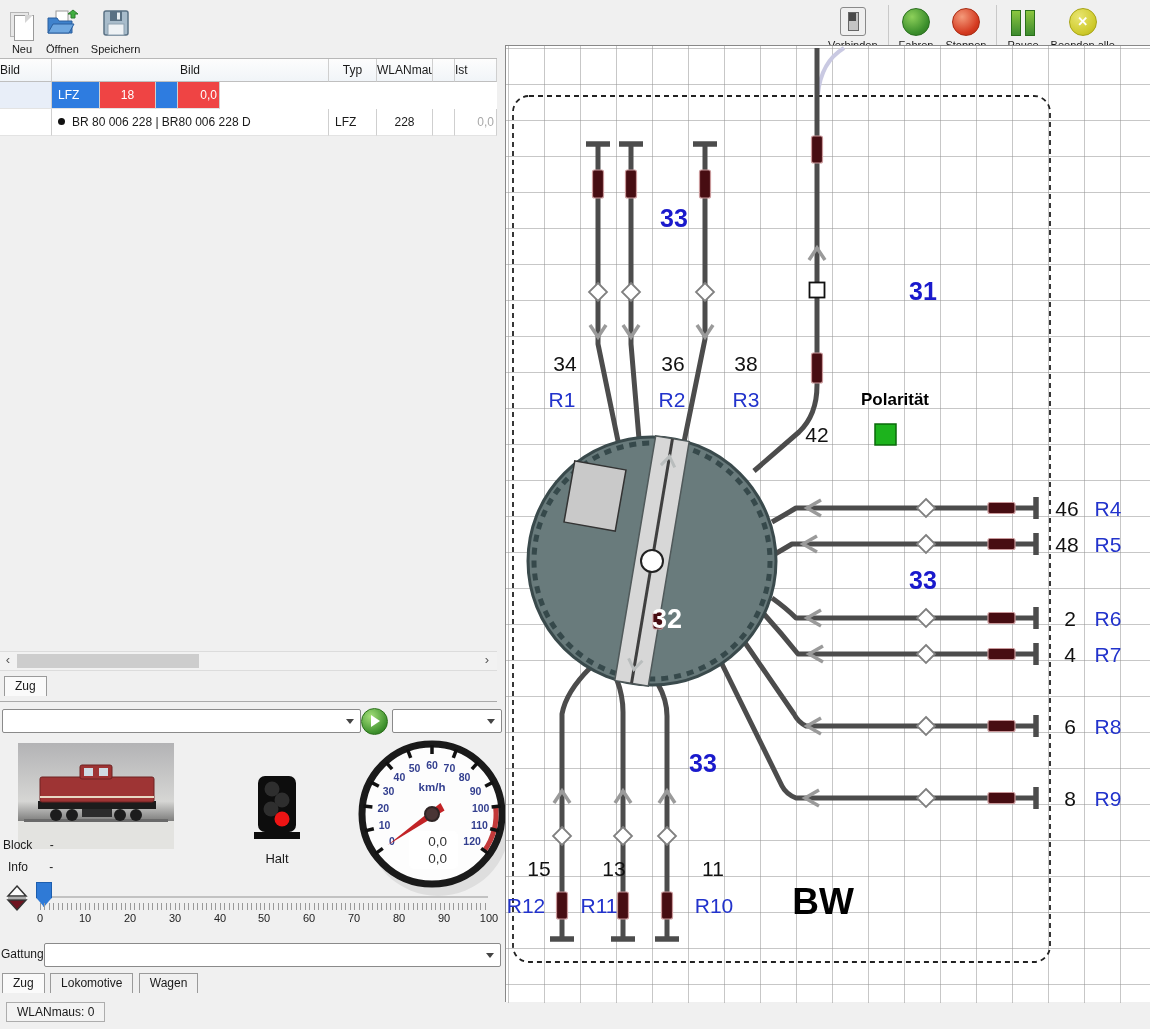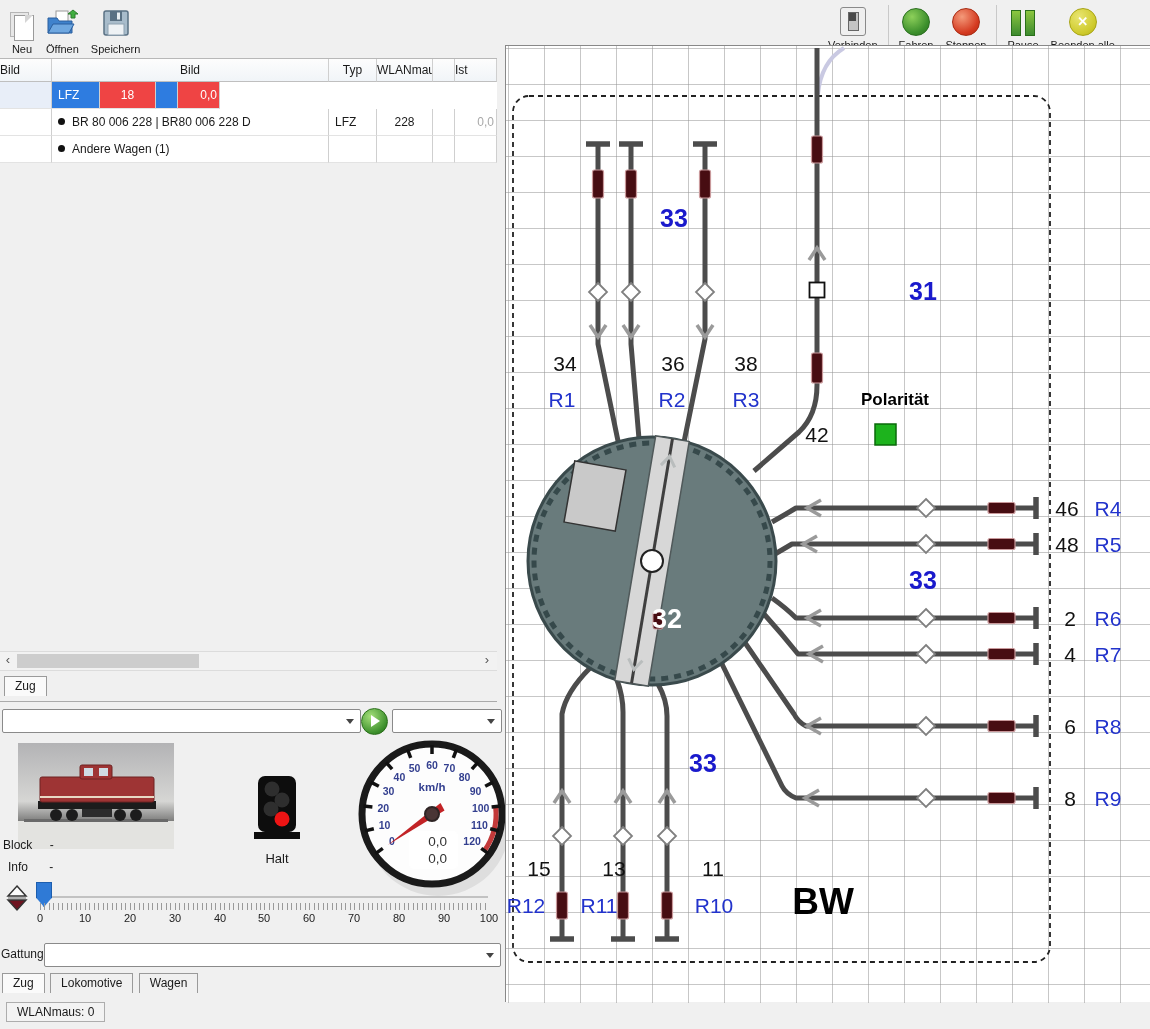--- a/index.html
+++ b/index.html
@@ -152,28 +152,20 @@
       </div>
       <div class="tc c-name"><span class="dot"></span><span>BR 80 006 228 | BR80 006 228 D</span></div>
       <div class="tc c-typ">LFZ</div>
       <div class="tc c-adr">228</div>
       <div class="tc c-ico">
         
       </div>
       <div class="tc c-ist" style="color:#a8a8a8;">0,0</div>
     </div>
 
-    <div class="trow">
-      <div class="tc c-bild"></div>
-      <div class="tc c-name"><span class="dot"></span><span>Andere Wagen (1)</span></div>
-      <div class="tc c-typ"></div>
-      <div class="tc c-adr"></div>
-      <div class="tc c-ico"></div>
-      <div class="tc c-ist"></div>
-    </div>
   </div>
 
   <div class="hscroll" style="top:651px;">
     <div class="sarr" style="left:0;">‹</div>
     <div class="sthumb"></div>
     <div class="sarr" style="right:2px;">›</div>
   </div>
 
   <div class="abs" style="left:0;top:676px;width:497px;height:25px;border-bottom:1px solid #aaa;">
     <span class="tab active" style="margin-left:4px;">Zug</span>

